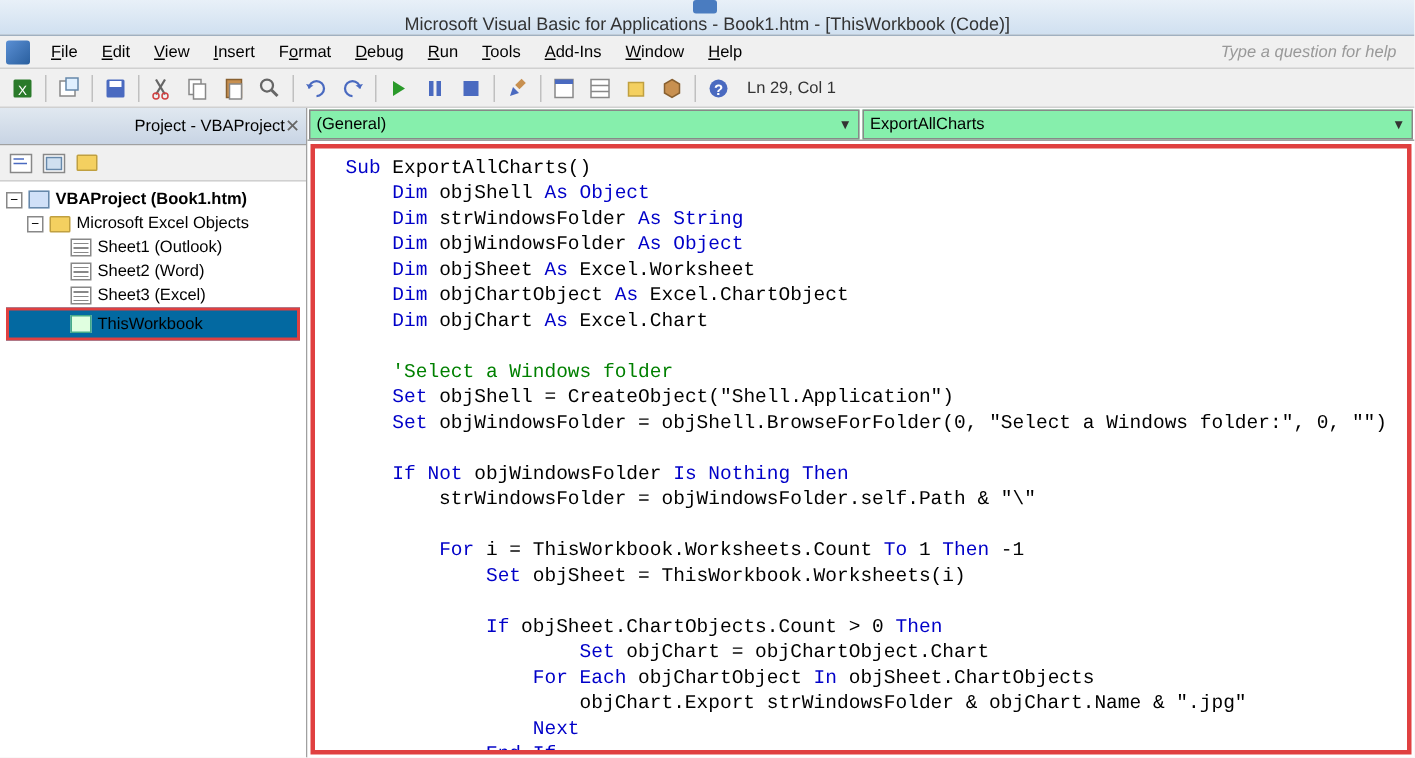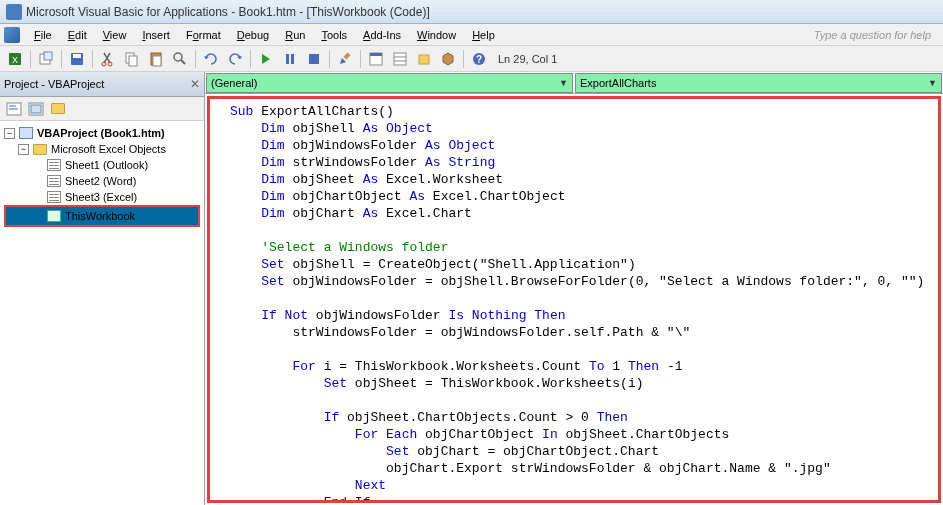--- a/index.html
+++ b/index.html
@@ -1,31 +1,31 @@
 <!DOCTYPE html>
 <html><head>
 <meta charset="utf-8">
 <style>
 * { margin: 0; padding: 0; box-sizing: border-box; }
 body { font-family: Tahoma, sans-serif; font-size: 11px; background: #f0f0f0; overflow: hidden; width: 943px; height: 505px; }
-.titlebar { background: linear-gradient(#e8f0f8, #d0e0f0); border-bottom: 1px solid #a0b0c0; height: 24px; display: flex; align-items: center; padding: 0 6px; }
+.titlebar { background: linear-gradient(#e8f0f8, #d0e0f0); border-bottom: 1px solid #a0b0c0; height: 24px; display: flex; align-items: center; padding: 0 6px; flex-direction: column; }
 .titlebar-icon { width: 16px; height: 16px; background: #4a7cc0; border-radius: 2px; margin-right: 4px; }
 .titlebar-text { font-size: 12px; color: #333; }
 .menubar { background: #f0f0f0; height: 22px; display: flex; align-items: center; padding: 0 4px; border-bottom: 1px solid #d0d0d0; }
 .app-icon { width: 16px; height: 16px; background: linear-gradient(135deg,#5a8fd4,#2a5f9e); border-radius: 2px; margin-right: 6px; }
 .menu-item { padding: 2px 8px; cursor: pointer; }
 .menu-u { text-decoration: underline; }
 .question-box { margin-left: auto; color: #999; font-style: italic; padding: 0 8px; }
 .toolbar { background: #f0f0f0; height: 26px; display: flex; align-items: center; padding: 0 4px; border-bottom: 1px solid #d0d0d0; gap: 2px; }
 .tb-btn { width: 22px; height: 22px; display: flex; align-items: center; justify-content: center; cursor: pointer; border-radius: 2px; }
 .tb-sep { width: 1px; height: 18px; background: #c0c0c0; margin: 0 2px; }
 .tb-status { margin-left: 6px; color: #333; }
 .main-area { display: flex; height: calc(100% - 72px); }
 .project-panel { width: 205px; background: #fff; border-right: 1px solid #a0a0a0; display: flex; flex-direction: column; }
-.panel-header { background: linear-gradient(#e0e8f0, #c8d4e4); height: 18px; display: flex; align-items: center; justify-content: space-between; padding: 12px 4px; border-bottom: 1px solid #a0a0a0; font-size: 11px; }
+.panel-header { background: linear-gradient(#e0e8f0, #c8d4e4); height: 18px; display: flex; align-items: center; justify-content: flex-end; padding: 12px 4px; border-bottom: 1px solid #a0a0a0; font-size: 11px; }
 .panel-close { cursor: pointer; font-size: 12px; color: #666; }
 .panel-toolbar { height: 24px; background: #f0f0f0; border-bottom: 1px solid #d0d0d0; display: flex; align-items: center; padding: 0 4px; gap: 2px; }
 .pt-btn { width: 20px; height: 20px; display: flex; align-items: center; justify-content: center; cursor: pointer; }
 .tree { padding: 4px; font-size: 11px; overflow: auto; flex: 1; }
 .tree-node { display: flex; align-items: center; padding: 1px 0; cursor: pointer; white-space: nowrap; }
 .tree-toggle { width: 11px; height: 11px; border: 1px solid #888; background: #fff; display: flex; align-items: center; justify-content: center; font-size: 9px; margin-right: 3px; line-height: 1; }
 .tree-icon { width: 16px; height: 14px; margin-right: 3px; display: flex; align-items: center; justify-content: center; }
 .tree-indent { display: inline-block; }
 .tree-selected { background: #0369a1; border: 2px solid #e04040; padding: 2px; }
 .bold { font-weight: bold; }
@@ -263,37 +263,37 @@
         <span class="dd-arrow">▼</span>
       </div>
       <div class="code-dd">
         <span>ExportAllCharts</span>
         <span class="dd-arrow">▼</span>
       </div>
     </div>
     <div class="code-editor" id="code-editor">
         <div class="code-line"><span class="kw">Sub</span> ExportAllCharts()</div>
         <div class="code-line">    <span class="kw">Dim</span> objShell <span class="kw">As Object</span></div>
+        <div class="code-line">    <span class="kw">Dim</span> strWindowsFolder <span class="kw">As String</span></div>
         <div class="code-line">    <span class="kw">Dim</span> objWindowsFolder <span class="kw">As Object</span></div>
-        <div class="code-line">    <span class="kw">Dim</span> strWindowsFolder <span class="kw">As String</span></div>
         <div class="code-line">    <span class="kw">Dim</span> objSheet <span class="kw">As</span> Excel.Worksheet</div>
         <div class="code-line">    <span class="kw">Dim</span> objChartObject <span class="kw">As</span> Excel.ChartObject</div>
         <div class="code-line">    <span class="kw">Dim</span> objChart <span class="kw">As</span> Excel.Chart</div>
         <div class="code-line"> </div>
         <div class="code-line">    <span class="cm">'Select a Windows folder</span></div>
         <div class="code-line">    <span class="kw">Set</span> objShell = CreateObject("Shell.Application")</div>
         <div class="code-line">    <span class="kw">Set</span> objWindowsFolder = objShell.BrowseForFolder(0, "Select a Windows folder:", 0, "")</div>
         <div class="code-line"> </div>
         <div class="code-line">    <span class="kw">If Not</span> objWindowsFolder <span class="kw">Is Nothing Then</span></div>
         <div class="code-line">        strWindowsFolder = objWindowsFolder.self.Path &amp; "\"</div>
         <div class="code-line"> </div>
         <div class="code-line">        <span class="kw">For</span> i = ThisWorkbook.Worksheets.Count <span class="kw">To</span> 1 <span class="kw">Then</span> -1</div>
         <div class="code-line">            <span class="kw">Set</span> objSheet = ThisWorkbook.Worksheets(i)</div>
         <div class="code-line"> </div>
         <div class="code-line">            <span class="kw">If</span> objSheet.ChartObjects.Count &gt; 0 <span class="kw">Then</span></div>
+        <div class="code-line">                    <span class="kw">Set</span> objChart = objChartObject.Chart</div>
         <div class="code-line">                <span class="kw">For Each</span> objChartObject <span class="kw">In</span> objSheet.ChartObjects</div>
-        <div class="code-line">                    <span class="kw">Set</span> objChart = objChartObject.Chart</div>
         <div class="code-line">                    objChart.Export strWindowsFolder &amp; objChart.Name &amp; ".jpg"</div>
         <div class="code-line">                <span class="kw">Next</span></div>
         <div class="code-line">            <span class="kw">End If</span></div>
       </div>
   </div>
 </div>
 
 </body></html>

